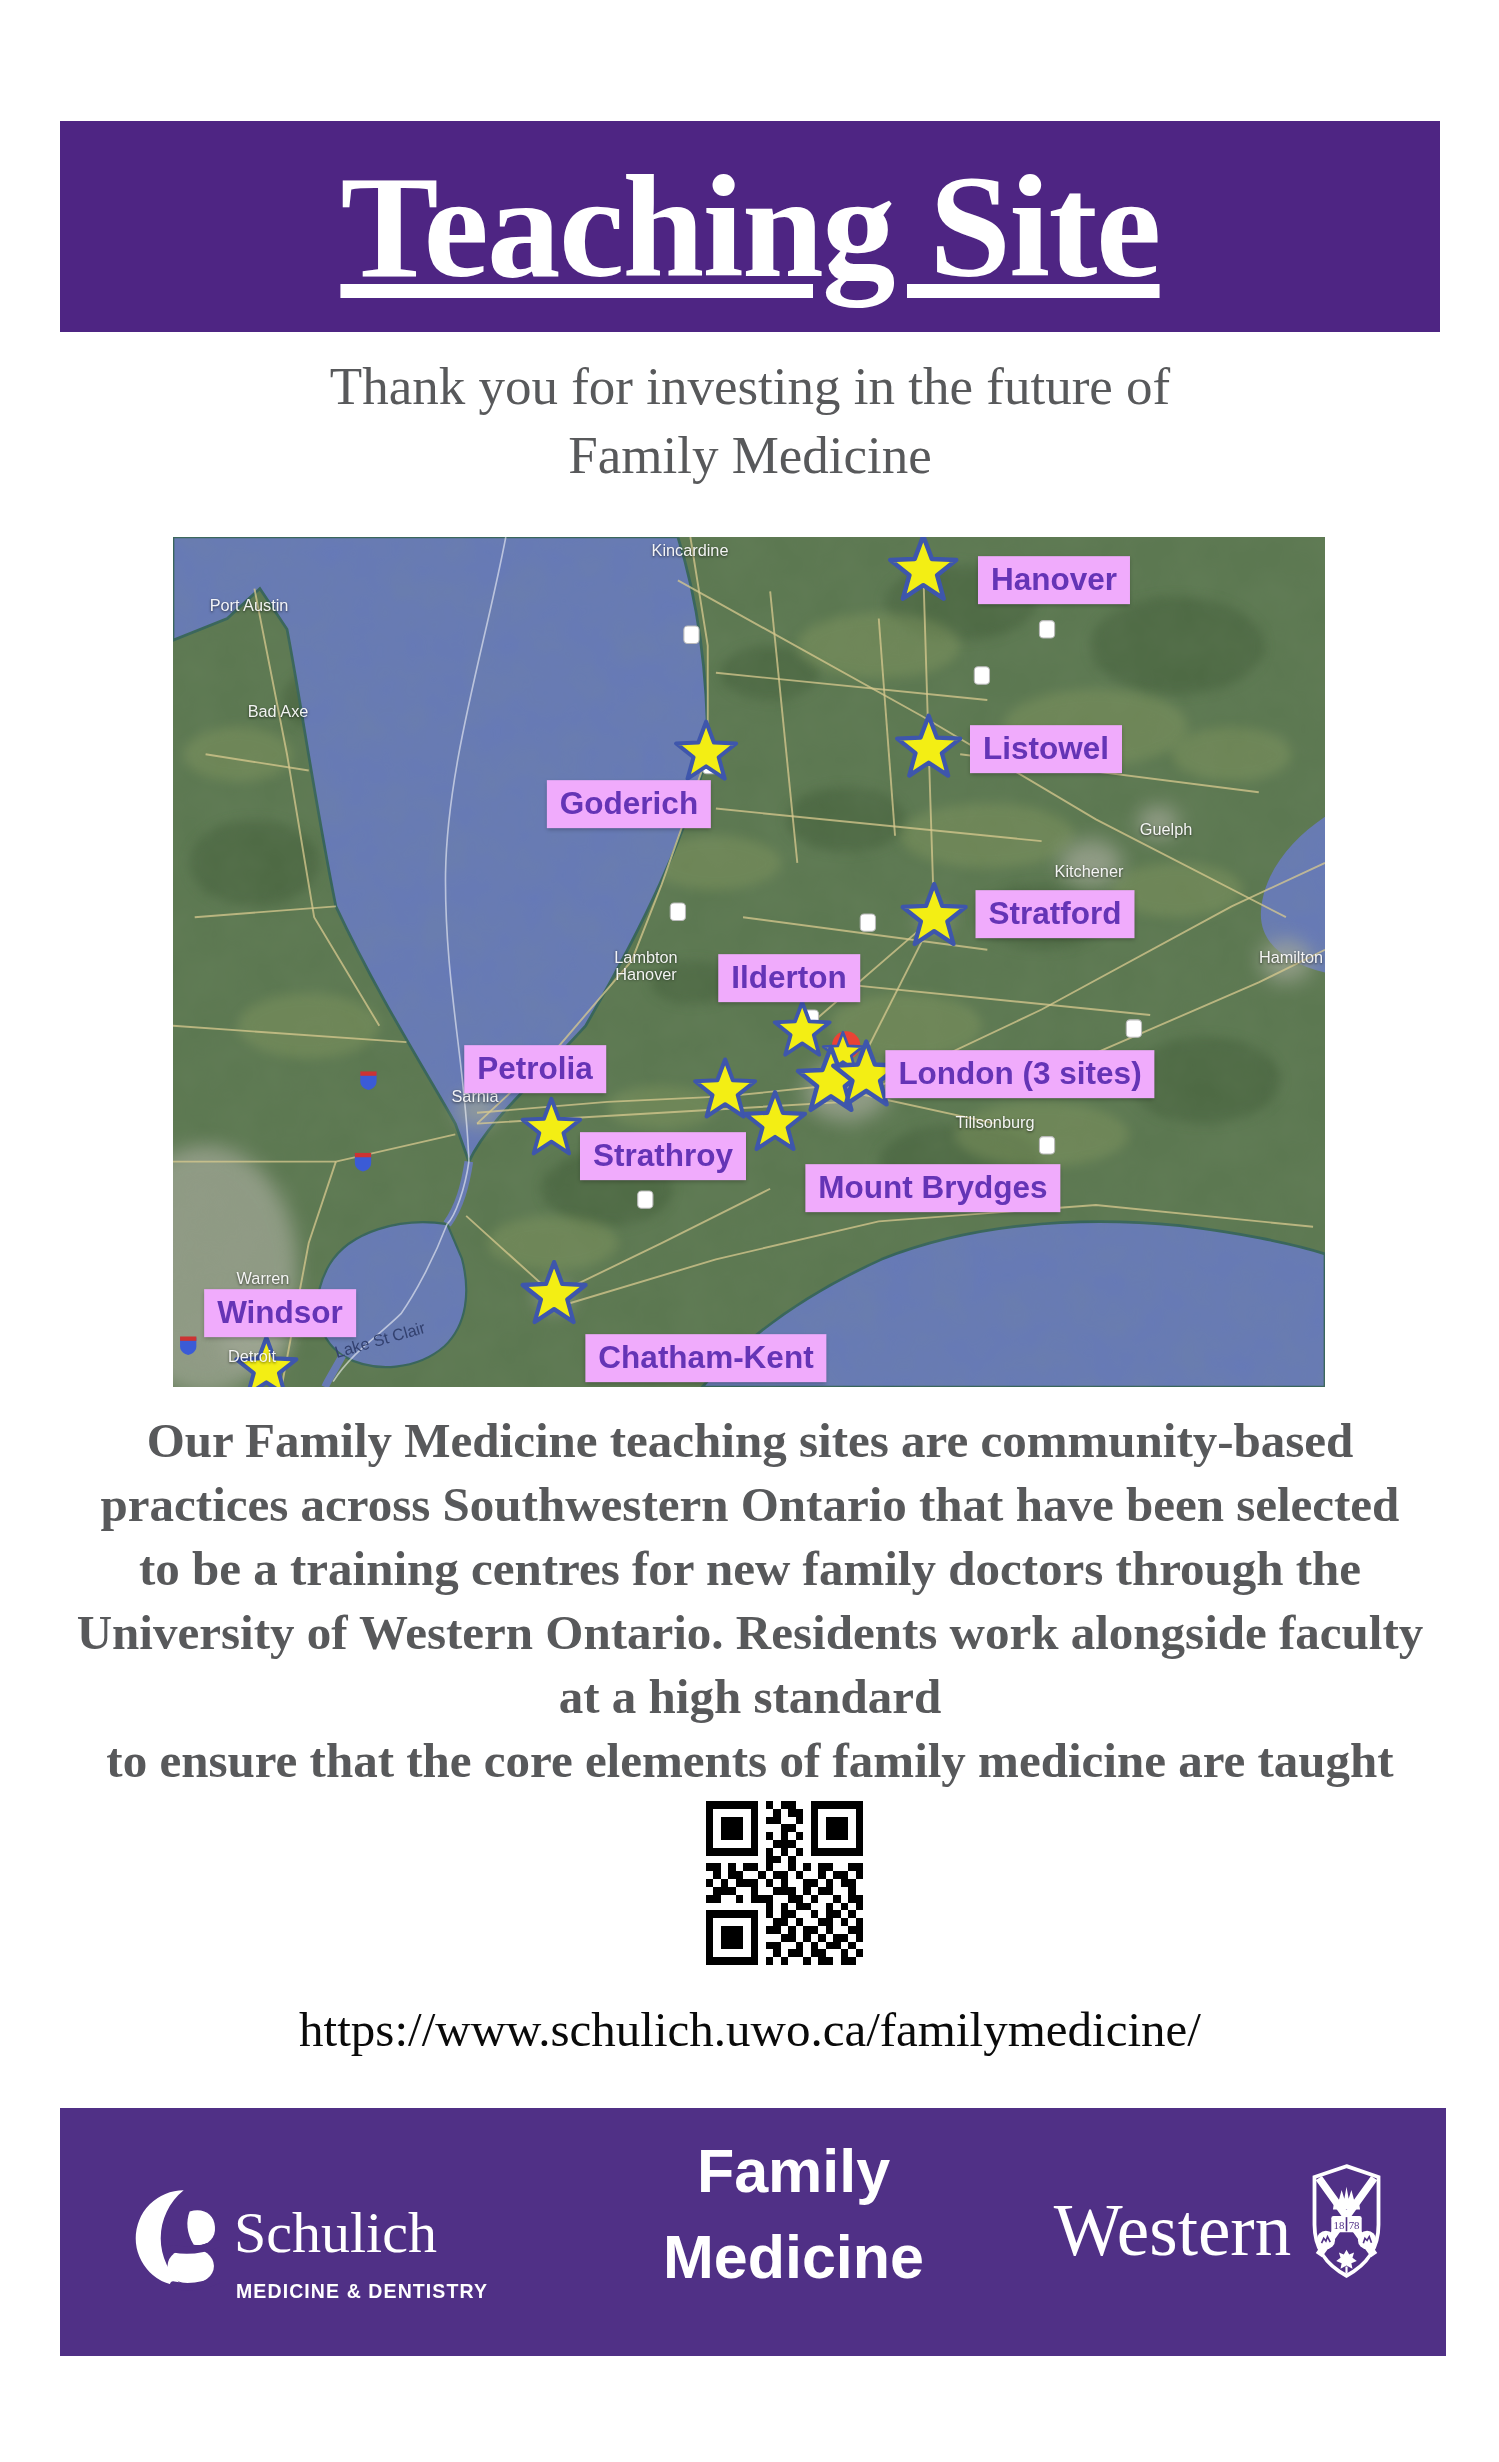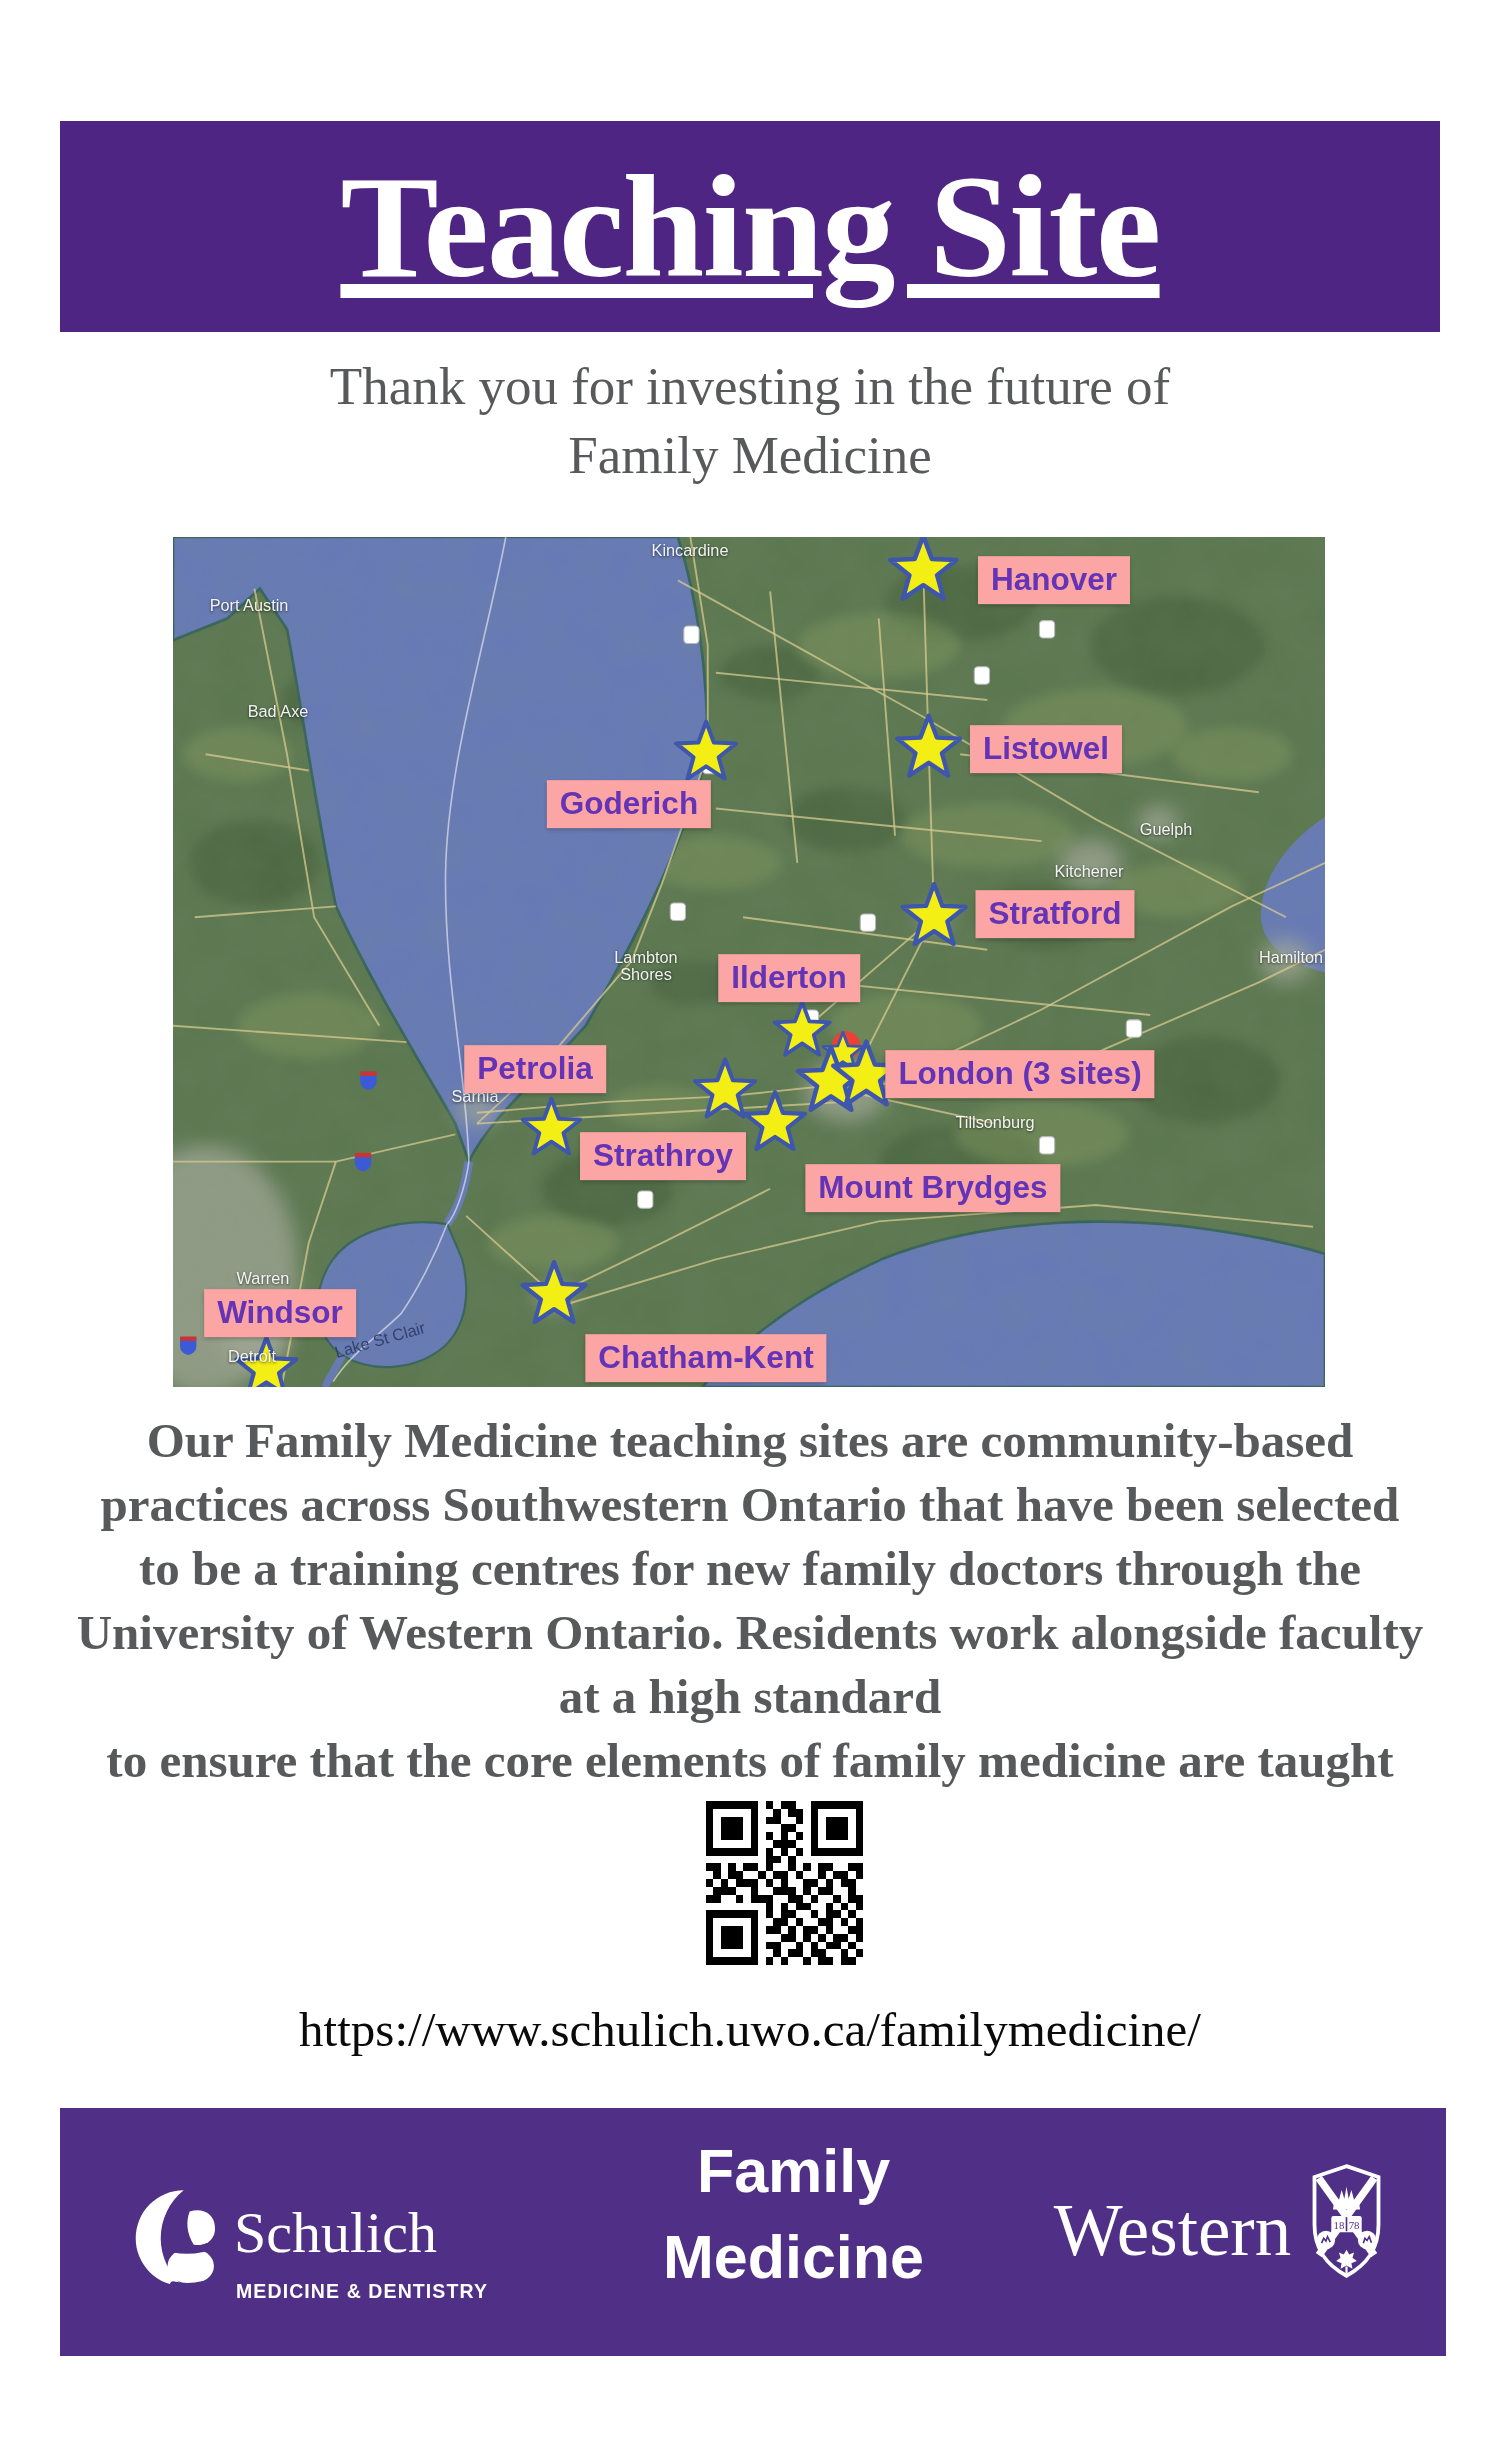--- a/index.html
+++ b/index.html
@@ -8,21 +8,21 @@
   
   .header-band{position:absolute;left:60px;top:121px;width:1380px;height:211px;
                background:#4e2583;display:flex;align-items:center;justify-content:center;}
   .poster-title{font-size:147px;font-weight:bold;color:#ffffff;letter-spacing:-1.6px;white-space:nowrap;text-decoration:underline;}
   .subtitle{position:absolute;left:0;top:352px;width:100%;text-align:center;font-weight:normal;
             color:#58595b;font-size:53px;line-height:1.30;}
   
   .map{position:absolute;left:173px;top:537px;width:1152px;height:850px;overflow:hidden;background:#5b7750;}
   .map svg.geo{position:absolute;left:0;top:0;}
   #maplabels{position:absolute;left:0;top:0;width:100%;height:100%;}
-  .site-label{position:absolute;transform:translate(-50%,-50%);background:#fca5a5;color:#6534b6;
+  .site-label{position:absolute;transform:translate(-50%,-50%);background:#f0abfc;color:#6534b6;
               font-family:"Liberation Sans",sans-serif;font-weight:bold;font-size:31.5px;line-height:1;
               padding:8.1px 13px;white-space:nowrap;box-shadow:0 1.6px 4.3px rgba(0,0,0,.28);}
   .bg-label{position:absolute;transform:translate(-50%,-50%);color:rgba(255,255,255,.93);
             font-family:"Liberation Sans",sans-serif;font-size:16.3px;line-height:1.05;
             text-shadow:0 0.5px 2.7px rgba(0,0,0,.65);white-space:nowrap;}
   .bg-label.water{color:#33416f;text-shadow:none;}
   .bg-label.wrap{white-space:normal;width:87px;text-align:center;}
   
   .body-text{position:absolute;left:0;top:1409px;width:100%;text-align:center;font-weight:bold;
              color:#58595b;font-size:49px;line-height:64px;}
@@ -174,21 +174,21 @@
         <path d="M697.0,1034.3 L710.7,1071.1 L750.0,1072.8 L719.2,1097.2 L729.7,1135.0 L697.0,1113.4 L664.3,1135.0 L674.8,1097.2 L644.0,1072.8 L683.3,1071.1 Z" fill="#f3ee14" stroke="#3e56ac" stroke-width="7.2" stroke-linejoin="round"></path>
         <path d="M1017.0,962.0 L1031.3,1000.3 L1072.2,1002.1 L1040.2,1027.5 L1051.1,1066.9 L1017.0,1044.4 L982.9,1066.9 L993.8,1027.5 L961.8,1002.1 L1002.7,1000.3 Z" fill="#f3ee14" stroke="#3e56ac" stroke-width="7.5" stroke-linejoin="round"></path>
         <path d="M1109.0,1022.0 L1123.3,1060.3 L1164.2,1062.1 L1132.2,1087.5 L1143.1,1126.9 L1109.0,1104.4 L1074.9,1126.9 L1085.8,1087.5 L1053.8,1062.1 L1094.7,1060.3 Z" fill="#f3ee14" stroke="#3e56ac" stroke-width="7.5" stroke-linejoin="round"></path>
         <path d="M172.0,1474.0 L186.3,1512.3 L227.2,1514.1 L195.2,1539.5 L206.1,1578.9 L172.0,1556.4 L137.9,1578.9 L148.8,1539.5 L116.8,1514.1 L157.7,1512.3 Z" fill="#f3ee14" stroke="#3e56ac" stroke-width="7.5" stroke-linejoin="round"></path>
         <path d="M702.0,1335.1 L717.0,1375.3 L759.9,1377.2 L726.3,1403.9 L737.8,1445.3 L702.0,1421.6 L666.2,1445.3 L677.7,1403.9 L644.1,1377.2 L687.0,1375.3 Z" fill="#f3ee14" stroke="#3e56ac" stroke-width="7.9" stroke-linejoin="round"></path>
       </svg>
     <div id="maplabels">
         <div class="bg-label" style="left: 76px; top: 69px;">Port Austin</div>
         <div class="bg-label" style="left: 105px; top: 175px;">Bad Axe</div>
         <div class="bg-label" style="left: 517px; top: 14px;">Kincardine</div>
-        <div class="bg-label wrap" style="left: 473px; top: 429px;">Lambton Shores</div>
+        <div class="bg-label wrap" style="left: 473px; top: 429px;">Lambton Hanover</div>
         <div class="bg-label" style="left: 302px; top: 560px;">Sarnia</div>
         <div class="bg-label" style="left: 993px; top: 293px;">Guelph</div>
         <div class="bg-label" style="left: 916px; top: 335px;">Kitchener</div>
         <div class="bg-label" style="left: 1118px; top: 421px;">Hamilton</div>
         <div class="bg-label" style="left: 822px; top: 586px;">Tillsonburg</div>
         <div class="bg-label" style="left: 90px; top: 742px;">Warren</div>
         <div class="bg-label" style="left: 79px; top: 820px;">Detroit</div>
         <div class="bg-label water" style="left: 207px; top: 803px; transform: translate(-50%, -50%) rotate(-16deg);">Lake St Clair</div>
         <div class="site-label" style="left: 881px; top: 43px;">Hanover</div>
         <div class="site-label" style="left: 873px; top: 212px;">Listowel</div>

